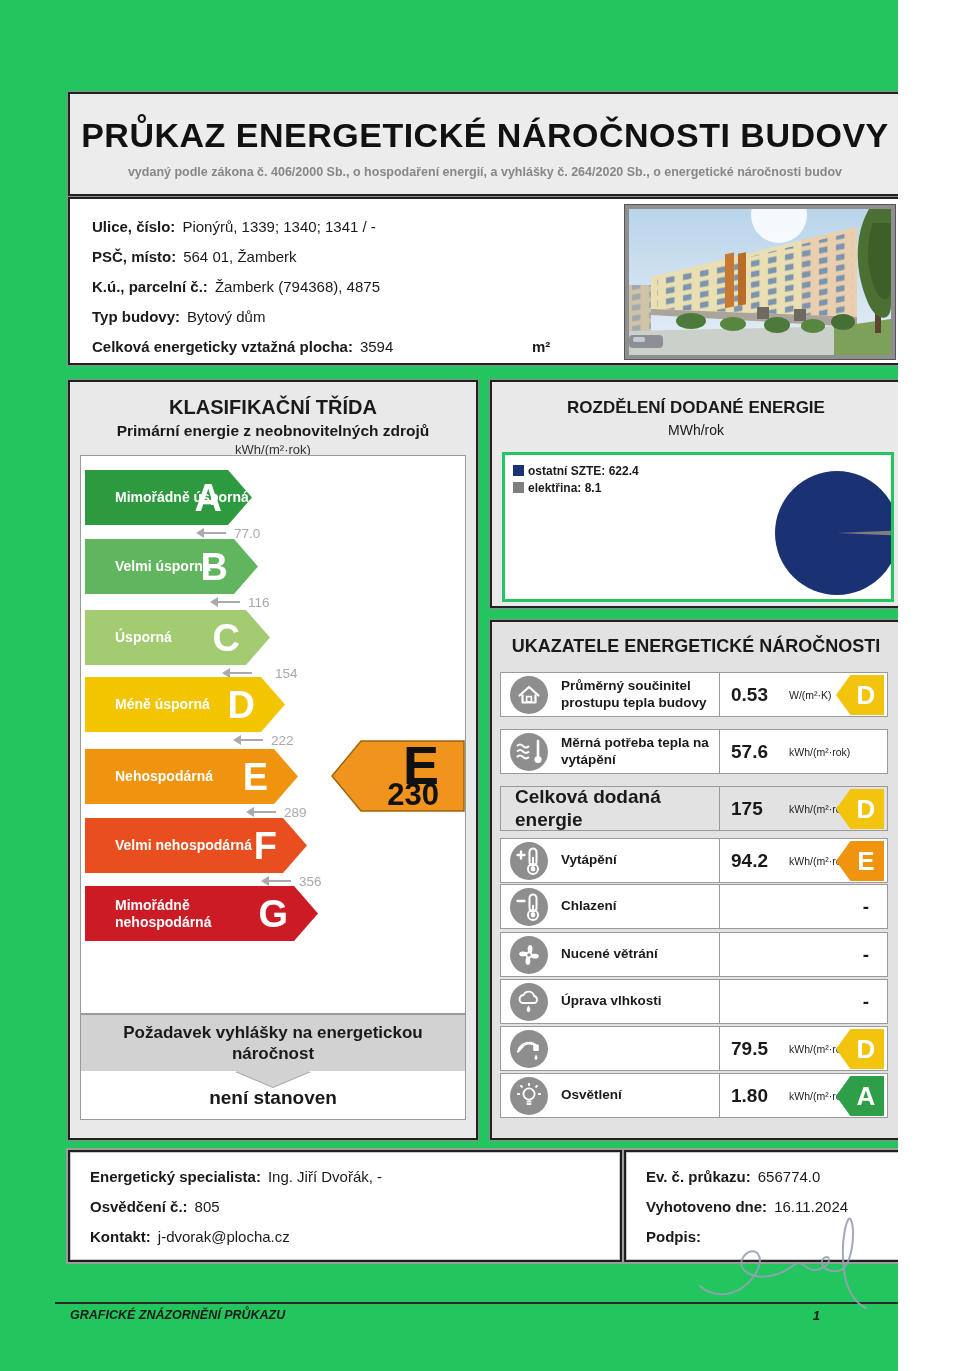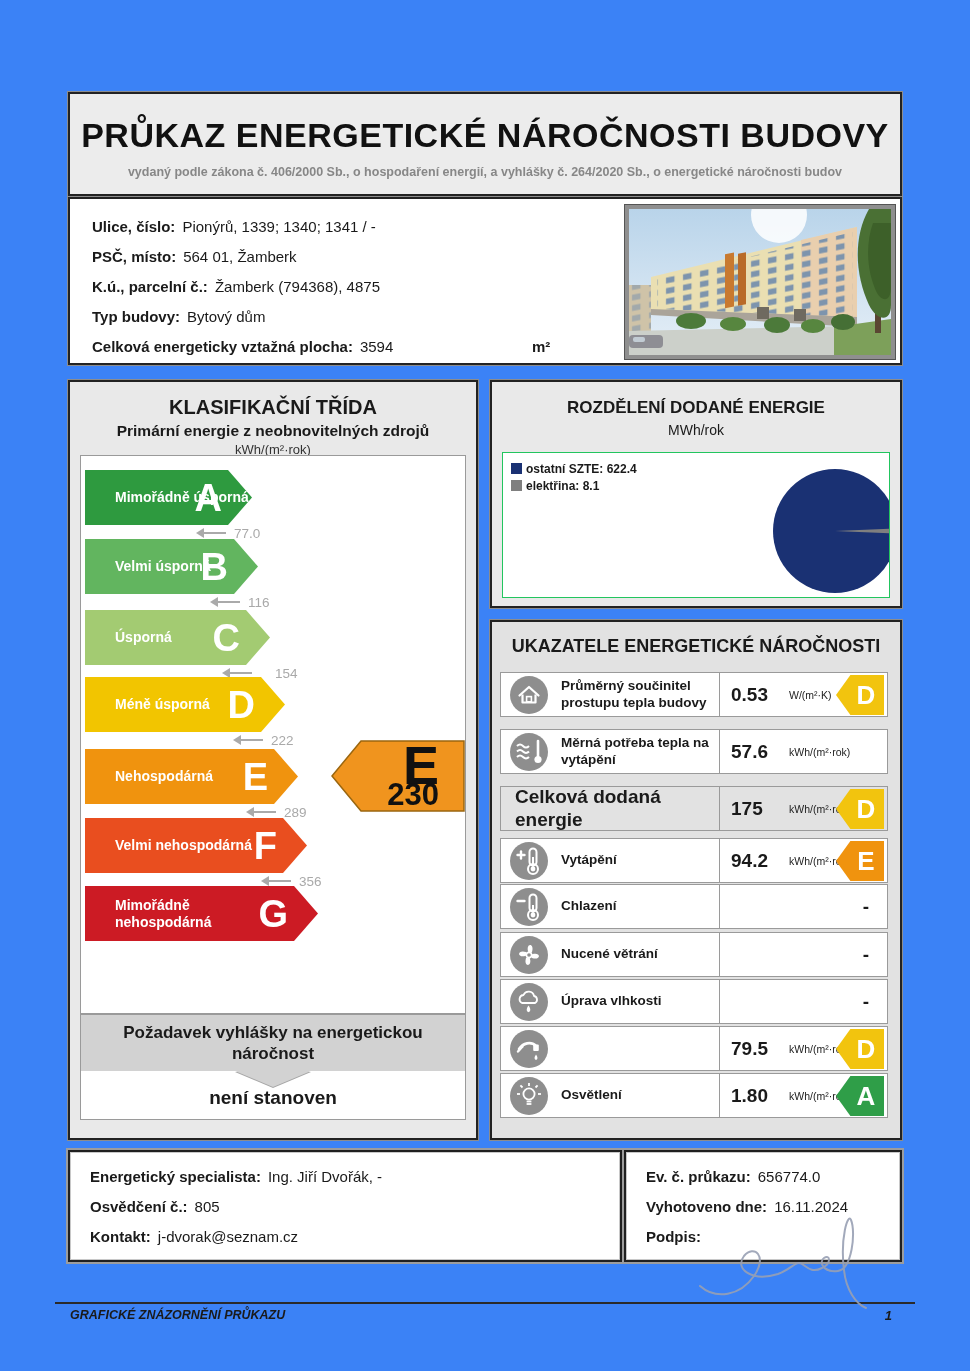--- a/index.html
+++ b/index.html
@@ -1,17 +1,17 @@
 <!DOCTYPE html>
 <html><head>
 <meta charset="utf-8">
 <style>
   html,body{margin:0;padding:0;background:#ffffff;}
   body{font-family:"Liberation Sans", sans-serif; color:#1a1a1a;}
-  .page{position:relative;width:970px;height:1371px;background:#3b82f6;overflow:hidden;}
+  .page{position:relative;width:898px;height:1371px;background:#22c55e;overflow:hidden;}
   .box{position:absolute;background:#fff;border:2px solid #222;box-shadow:0 0 0 1px #8c8c8c;}
 
   
   .header-box{left:68px;top:92px;width:830px;height:100px;background:#ececec;text-align:center;}
   .main-title{margin-top:22px;font-size:34px;font-weight:bold;letter-spacing:.5px;color:#111;}
   .sub-title{margin-top:10px;font-size:12.5px;font-weight:bold;color:#878787;}
 
   
   .info-box{left:68px;top:197px;width:830px;height:164px;}
   .info-fields{position:absolute;left:22px;top:13px;width:540px;}
@@ -45,21 +45,21 @@
             text-align:center;font-size:17px;font-weight:bold;line-height:1.25;}
   .req-chevron{position:absolute;left:50%;top:56px;transform:translateX(-50%);width:0;height:0;
                border-left:38px solid transparent;border-right:38px solid transparent;border-top:16px solid #d2d2d2;
                filter:drop-shadow(0 1px 0 #a5a5a5);}
   .req-value{position:absolute;left:0;right:0;bottom:10px;text-align:center;font-size:19px;font-weight:bold;}
 
   
   .pie-box{left:490px;top:380px;width:408px;height:224px;background:#e9e9e9;text-align:center;}
   .pie-title{margin-top:16px;font-size:17px;font-weight:bold;}
   .pie-unit{margin-top:4px;font-size:14px;}
-  .chart-area{position:absolute;left:10px;top:70px;width:386px;height:144px;background:#fff;border:1px solid #22c55e;overflow:hidden;}
+  .chart-area{position:absolute;left:10px;top:70px;width:386px;height:144px;background:#fff;border:3px solid #22c55e;overflow:hidden;}
   .legend{position:absolute;left:8px;top:7px;text-align:left;}
   .legend-item{display:flex;align-items:center;height:17px;font-size:12px;font-weight:bold;color:#1a1a1a;}
   .legend-swatch{width:11px;height:11px;margin-right:4px;}
 
   
   .ind-box{left:490px;top:620px;width:408px;height:516px;background:#e2e2e2;}
   .ind-title{margin-top:14px;text-align:center;font-size:18px;font-weight:bold;}
   .ind-row{position:absolute;left:8px;width:388px;height:45px;background:#fff;border:1px solid #9a9a9a;box-sizing:border-box;}
   .ind-row.plain{background:#e2e2e2;}
   .ind-icon{position:absolute;left:8px;top:2px;width:40px;height:40px;}
@@ -396,21 +396,21 @@
 
   <div class="box spec-box">
     <div class="bb-fields">
       <div class="bb-row">
         <b>Energetický specialista:</b><span>Ing. Jiří Dvořák, -</span>
       </div>
       <div class="bb-row">
         <b>Osvědčení č.:</b><span>805</span>
       </div>
       <div class="bb-row">
-        <b>Kontakt:</b><span>j-dvorak@seznam.cz</span>
+        <b>Kontakt:</b><span>j-dvorak@plocha.cz</span>
       </div>
     </div>
   </div>
 
   <div class="box cert-box">
     <div class="bb-fields">
       <div class="bb-row">
         <b>Ev. č. průkazu:</b><span>656774.0</span>
       </div>
       <div class="bb-row">

